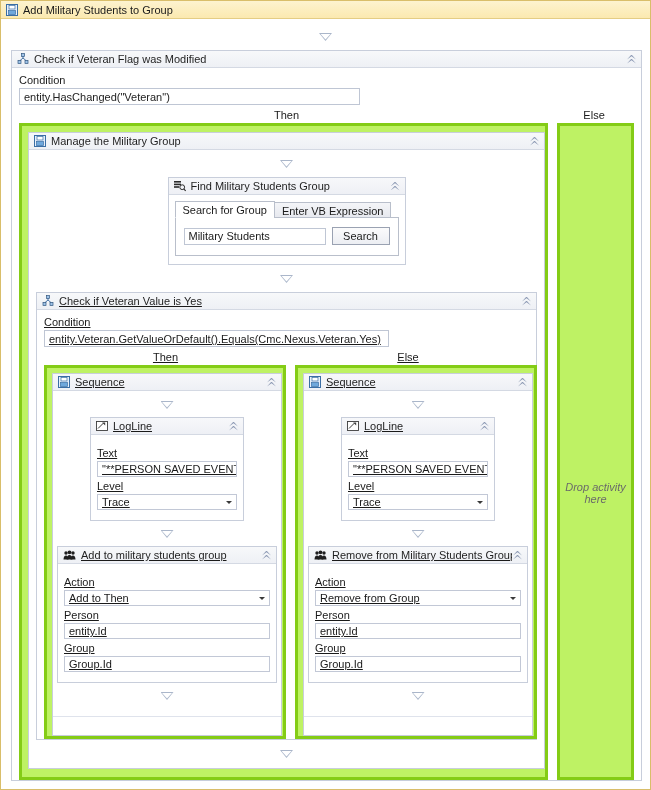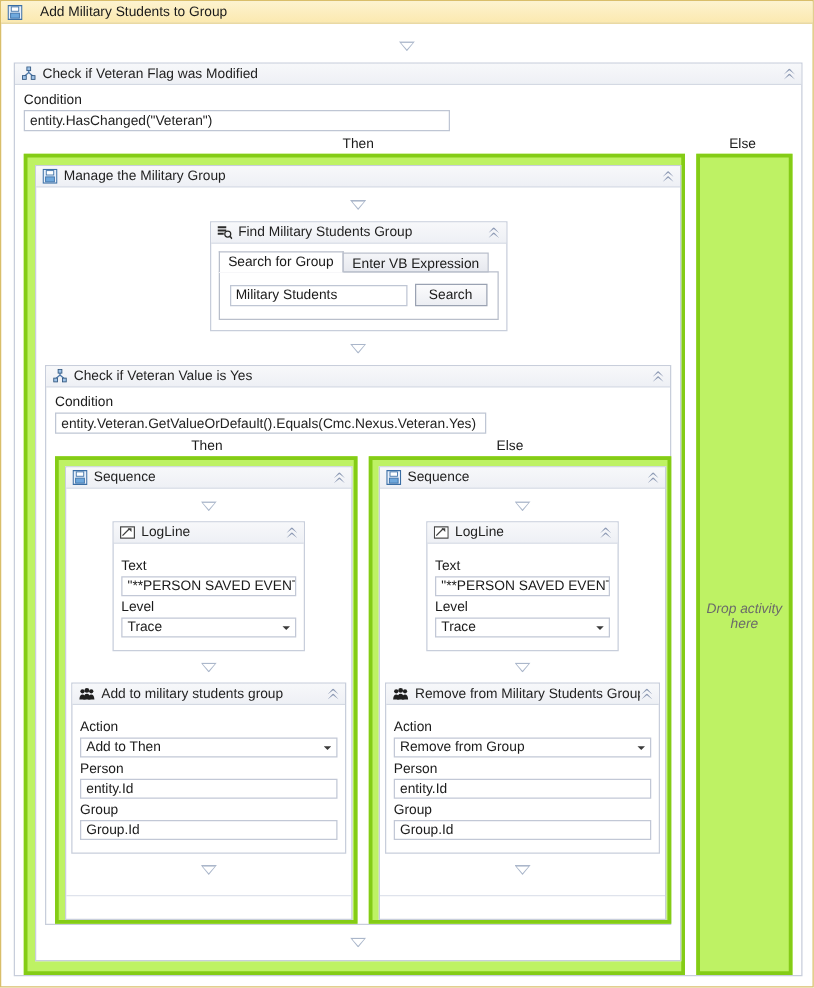--- a/index.html
+++ b/index.html
@@ -102,21 +102,21 @@
     box-sizing: border-box;
   }
   #root-hdr {
     height: 18px;
     background: linear-gradient(to bottom, #fdf3cf 0%, #fbe9b0 100%);
     border-bottom: 1px solid #e4cd85;
     display: flex; align-items: center;
     padding-left: 5px;
     box-sizing: border-box;
   }
-  #root-hdr .ttl { margin-left: 14px; font-size: 11px; }
+  #root-hdr .ttl { margin-left: 5px; font-size: 11px; }
   #root-body {
     position: relative;
     padding: 0 10px;
   }
 
   
   .if-body { padding: 6px 7px 0 7px; }
   .lbl { font-size: 11px; color: #1a1a1a; display: block; margin-bottom: 2px; }
   .expr {
     height: 17px;
@@ -331,21 +331,21 @@
                       </div>
                       <div class="tabpanel">
                         <div class="txtbox">Military Students</div>
                         <div class="btn">Search</div>
                       </div>
                     </div>
                   </div>
 
                   <div class="tri" style="margin-top:10px;margin-bottom:9px;"></div>
 
-                  <div class="act" style="width:501px;">
+                  <div class="act" style="width:501px;text-decoration:underline;">
                     <div class="act-hdr">
                       <span class="ico">
                         <svg width="12" height="12" viewBox="0 0 12 12">
                           <path d="M6 2 L6 5 M6 5 L2.5 8 M6 5 L9.5 8" stroke="#4a76a8" stroke-width="1" fill="none"></path>
                           <rect x="4.5" y="0.5" width="3" height="3" fill="#9fc3e8" stroke="#31567f" stroke-width="0.7"></rect>
                           <rect x="1" y="7.5" width="3" height="3" fill="#9fc3e8" stroke="#31567f" stroke-width="0.7"></rect>
                           <rect x="8" y="7.5" width="3" height="3" fill="#9fc3e8" stroke="#31567f" stroke-width="0.7"></rect>
                         </svg>
                       </span>
                       <span class="ttl">Check if Veteran Value is Yes</span>

